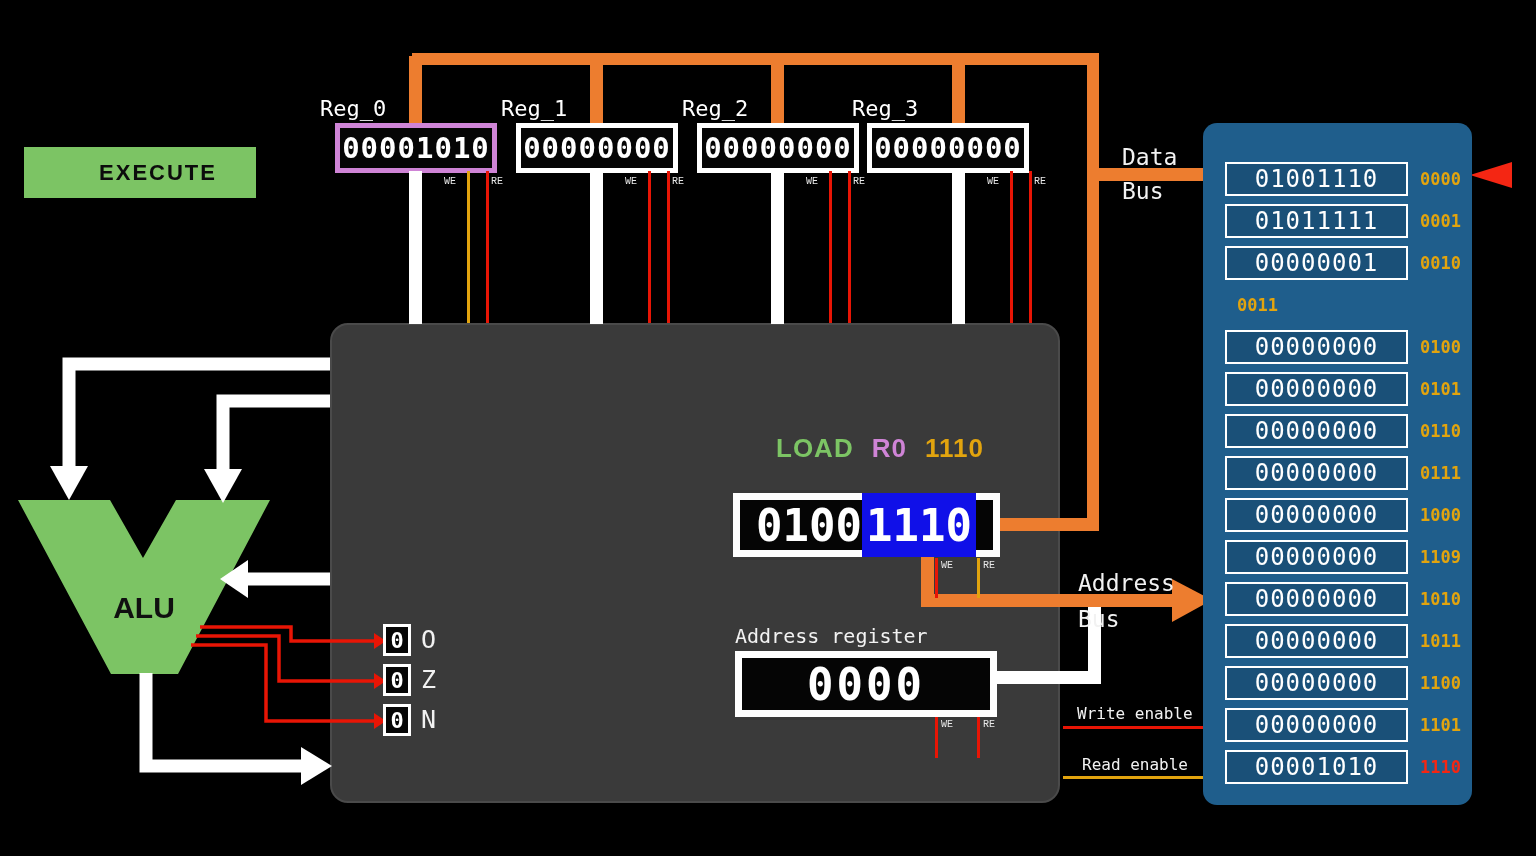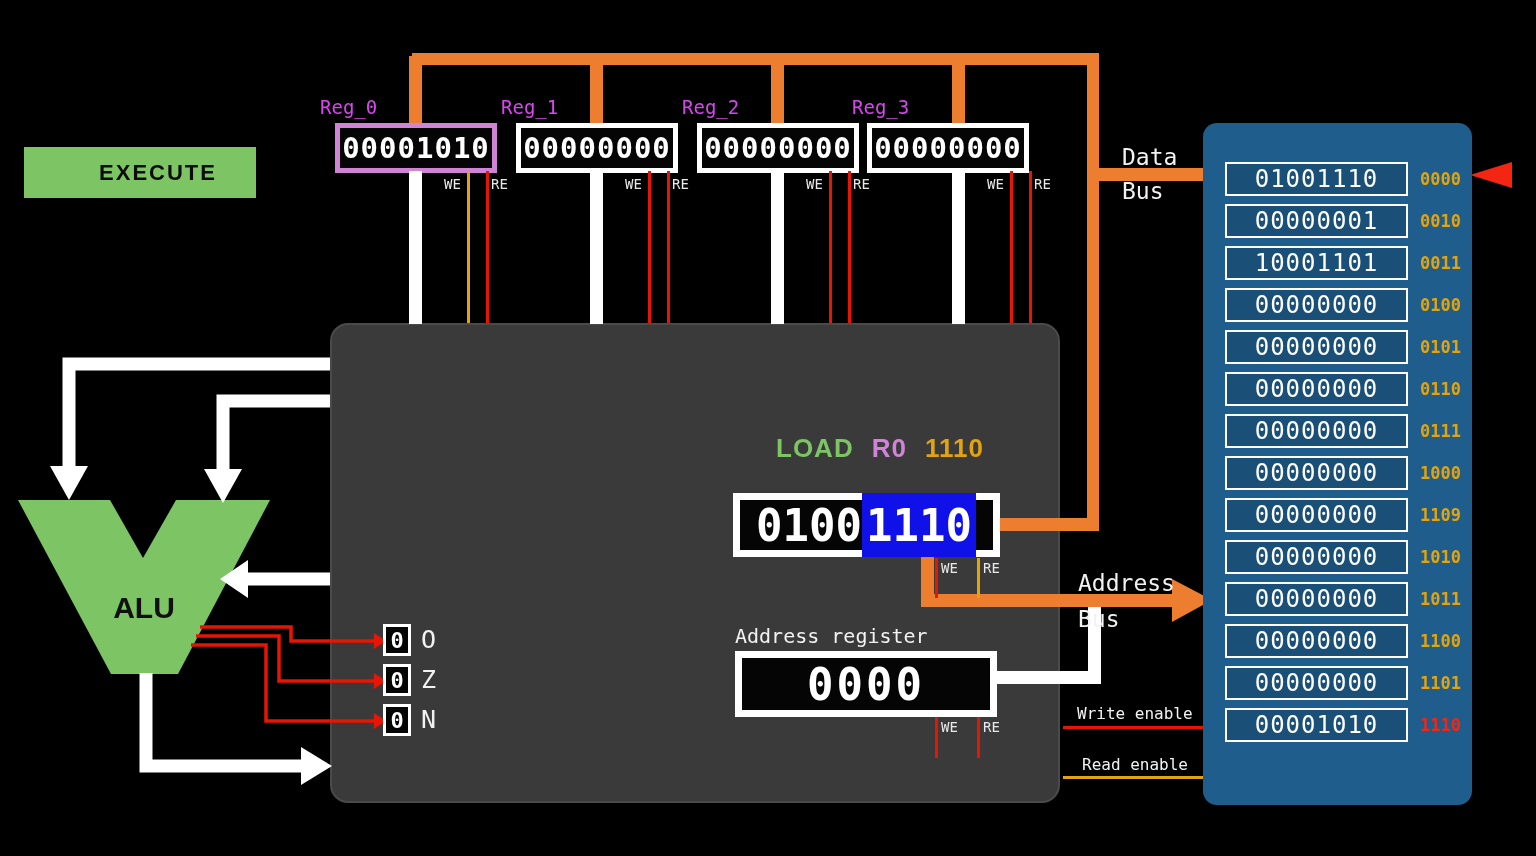--- a/index.html
+++ b/index.html
@@ -21,26 +21,26 @@
   
   #cpu-box{left:330px;top:323px;width:730px;height:480px;background:var(--c-cpu);
            border:2px solid #4a4a4a;border-radius:18px;box-sizing:border-box;}
 
   
   #execute-btn{left:24px;top:147px;width:196px;height:51px;background:var(--c-green);
     color:#0c0c0c;font-size:22px;letter-spacing:2px;display:flex;align-items:center;
     justify-content:center;cursor:pointer;}
 
   
-  .reg-label{position:absolute;font-size:19px;color:#d946ef;}
+  .reg-label{position:absolute;font-size:22px;color:#ffffff;}
   .reg-box{position:absolute;width:162px;height:50px;background:#050505;border:5px solid #fff;
     box-sizing:border-box;display:flex;align-items:center;justify-content:center;
     font-size:29px;font-weight:700;letter-spacing:1px;}
   .reg-pink{border-color:var(--c-pink);}
-  .small-label{position:absolute;font-size:14px;color:#e8e8e8;}
+  .small-label{position:absolute;font-size:10px;color:#e8e8e8;font-family:Liberation Mono, monospace;}
 
   
   .big-reg{position:absolute;background:#050505;border:7px solid #fff;box-sizing:border-box;
     display:flex;align-items:center;font-size:44px;font-weight:700;}
   #ir-box{left:733px;top:493px;width:267px;height:64px;padding-left:16px;}
   #ir-hl{background:var(--c-hl);padding:0 4px;margin:-9px 0;display:flex;align-items:center;height:64px;}
   #ar-box{left:735px;top:651px;width:262px;height:66px;justify-content:center;letter-spacing:3px;}
   .reg-caption{position:absolute;font-size:20px;color:#f2f2f2;}
 
   
@@ -195,25 +195,28 @@
   <div class="enable-label" style="left:1077px;top:704px">Write enable</div>
   <div class="enable-label" style="left:1082px;top:755px">Read enable</div>
 
   <div id="memory-panel" class="abs">
     <div id="mem-rows">
     <div class="mem-row">
       <div class="mem-cell">01001110</div>
       <div class="mem-addr ">0000</div>
     </div>
     <div class="mem-row">
+      <div class="mem-cell">01011111</div>
+      <div class="mem-addr ">0001</div>
+    </div>
+    <div class="mem-row">
       <div class="mem-cell">00000001</div>
       <div class="mem-addr ">0010</div>
     </div>
     <div class="mem-row">
-      <div class="mem-cell">10001101</div>
       <div class="mem-addr ">0011</div>
     </div>
     <div class="mem-row">
       <div class="mem-cell">00000000</div>
       <div class="mem-addr ">0100</div>
     </div>
     <div class="mem-row">
       <div class="mem-cell">00000000</div>
       <div class="mem-addr ">0101</div>
     </div>

